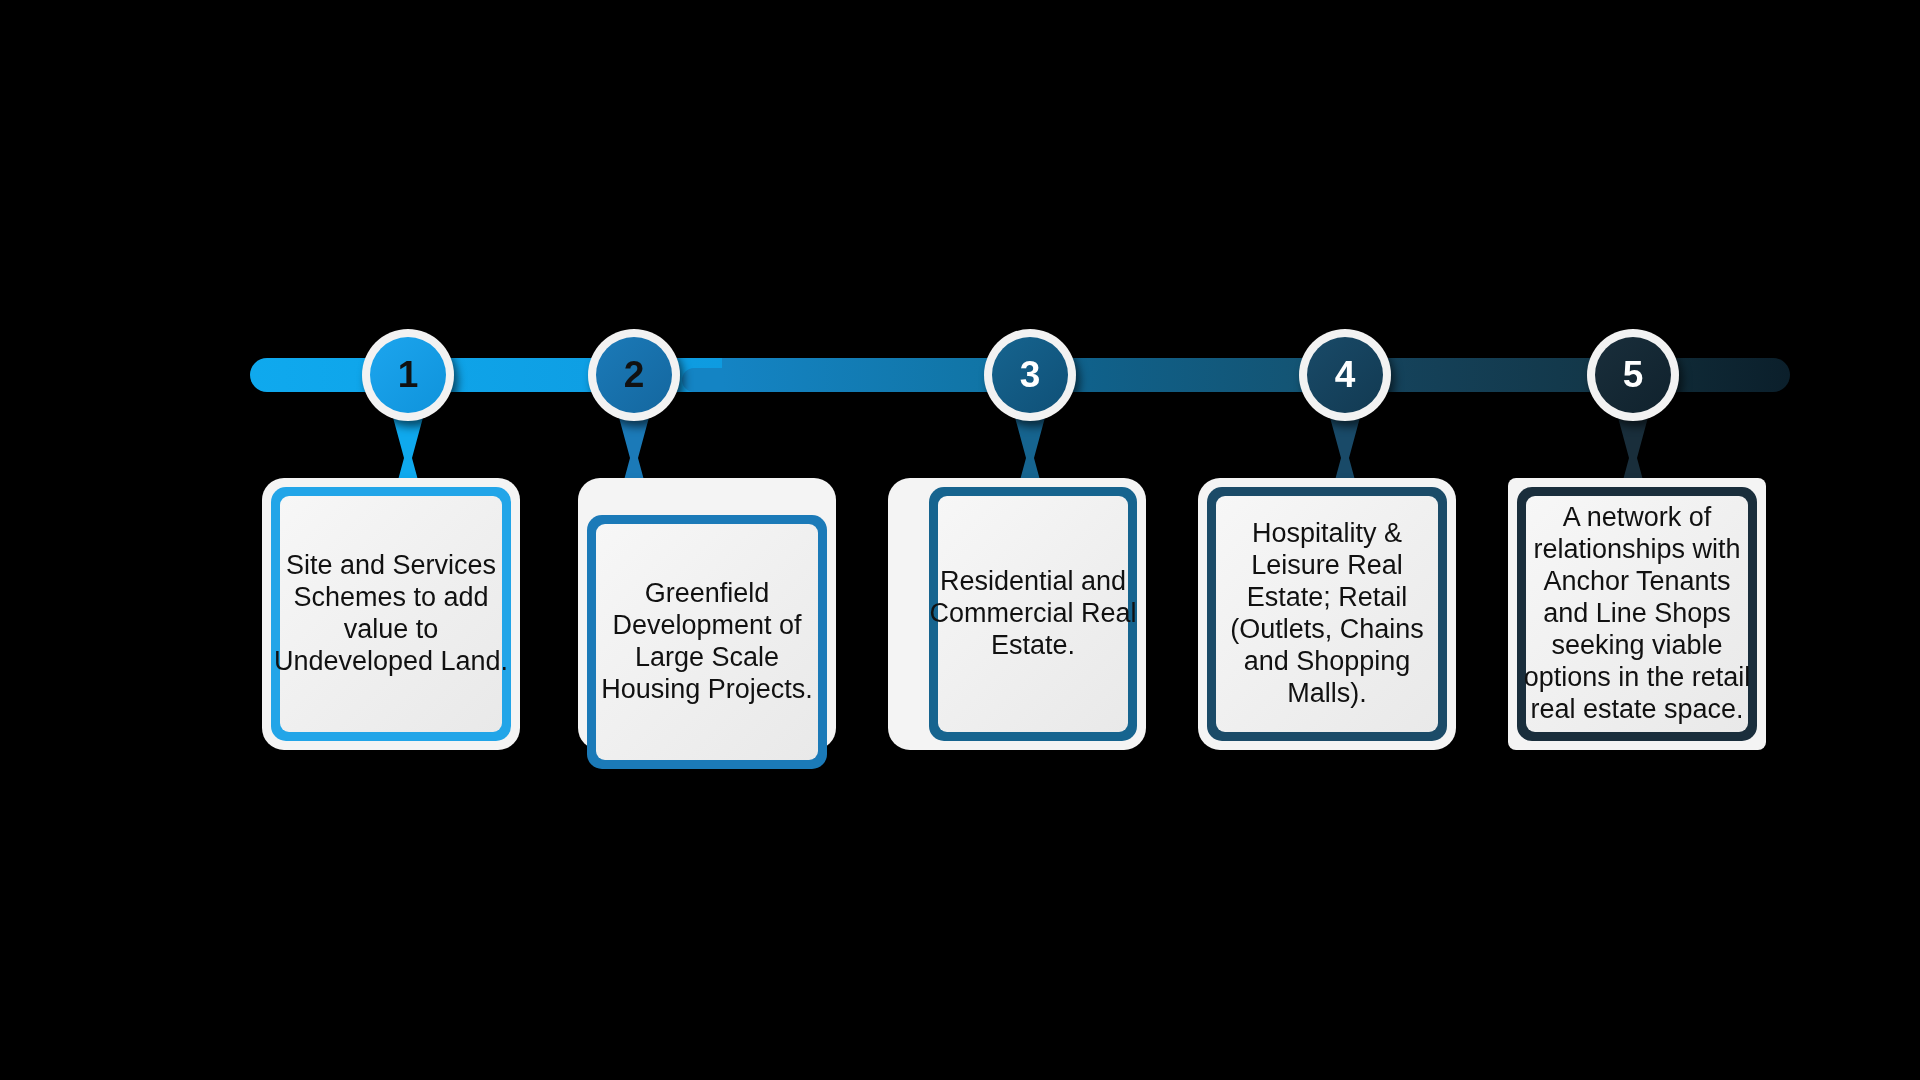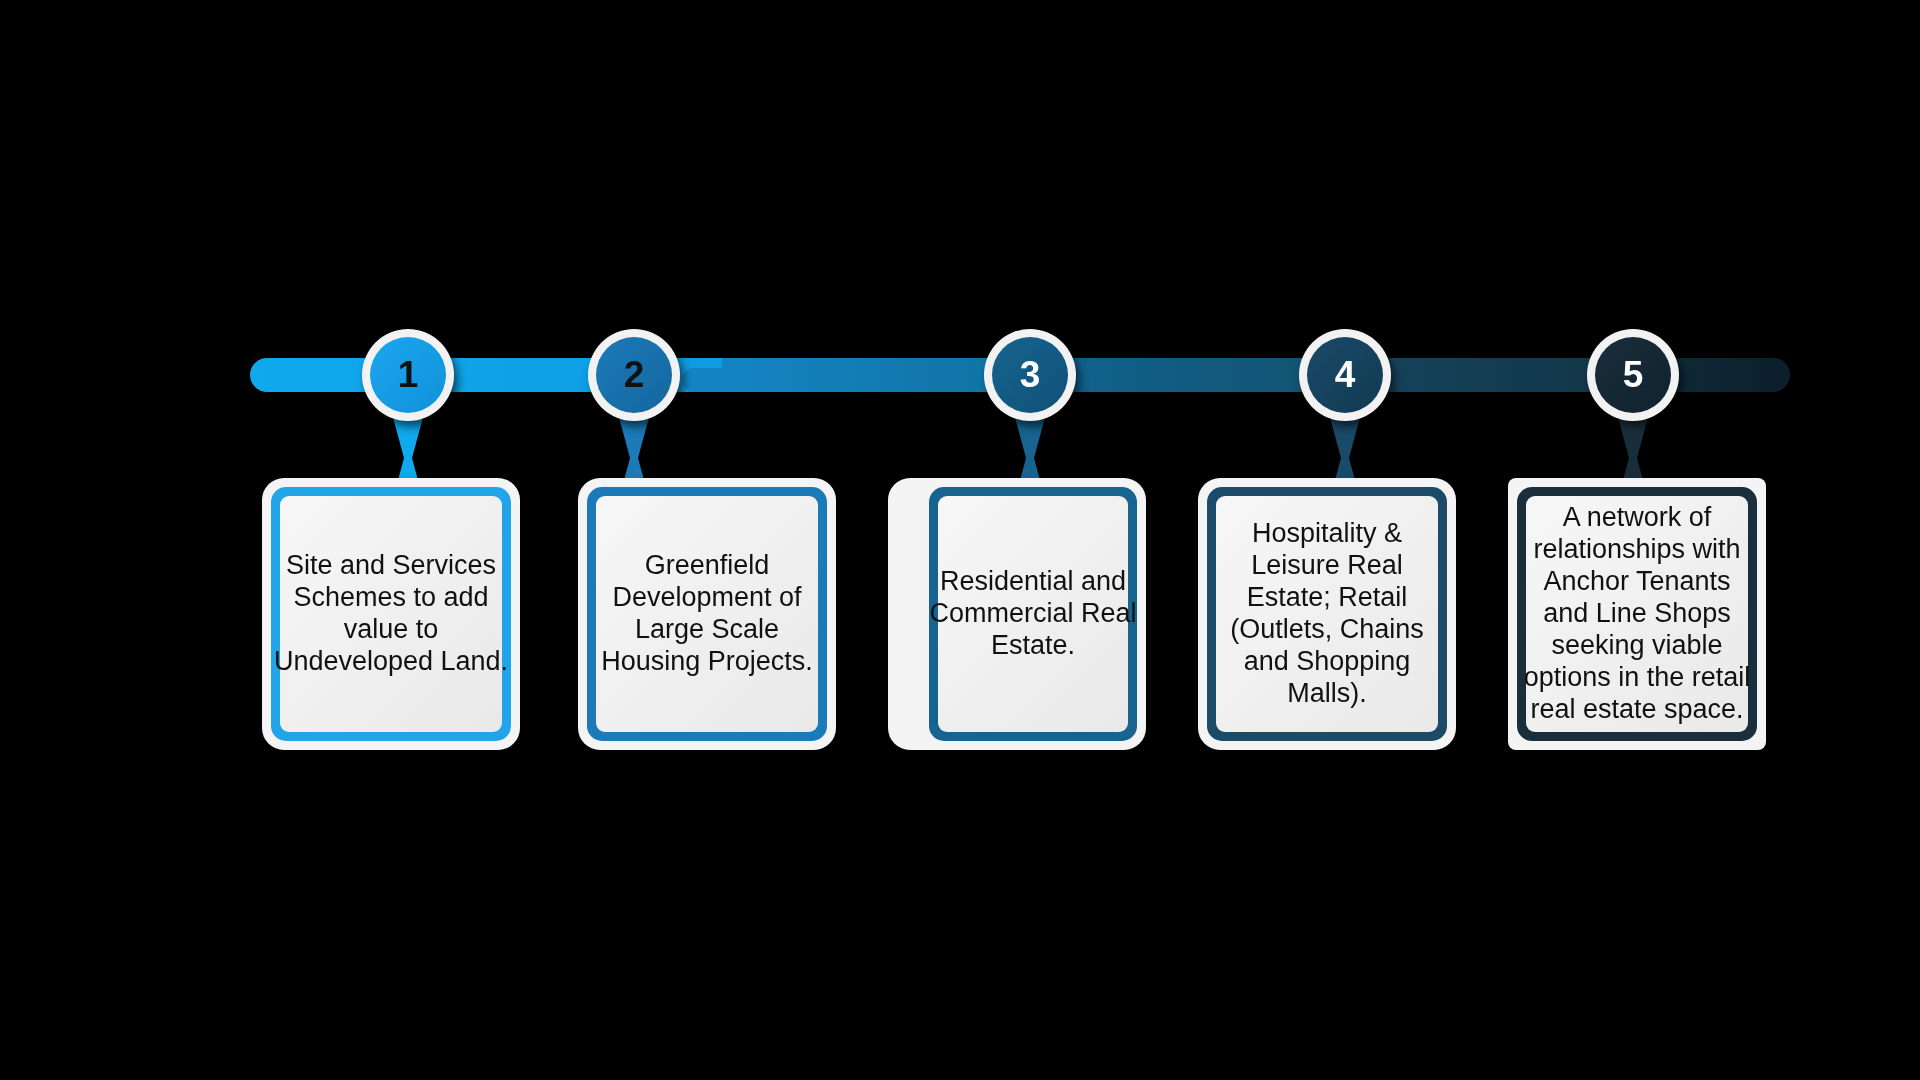--- a/index.html
+++ b/index.html
@@ -136,21 +136,21 @@
     </div>
   <div id="cards-layer">
       <div class="card" style="left: 262px; top: 478px;">
         <div class="card-border" style="background: rgb(34, 165, 232);">
           <div class="card-inner">
             <div class="card-text">Site and Services Schemes to add value to Undeveloped Land.</div>
           </div>
         </div>
       </div>
       <div class="card" style="left: 578px; top: 478px;">
-        <div class="card-border" style="background: rgb(27, 122, 184);">
+        <div class="card-border" style="background: rgb(27, 122, 184); margin-top: 28px;">
           <div class="card-inner">
             <div class="card-text">Greenfield Development of Large Scale Housing Projects.</div>
           </div>
         </div>
       </div>
       <div class="card" style="left: 888px; top: 478px; padding-left: 41px;">
         <div class="card-border" style="background: rgb(22, 100, 143);">
           <div class="card-inner">
             <div class="card-text">Residential and Commercial Real Estate.</div>
           </div>

